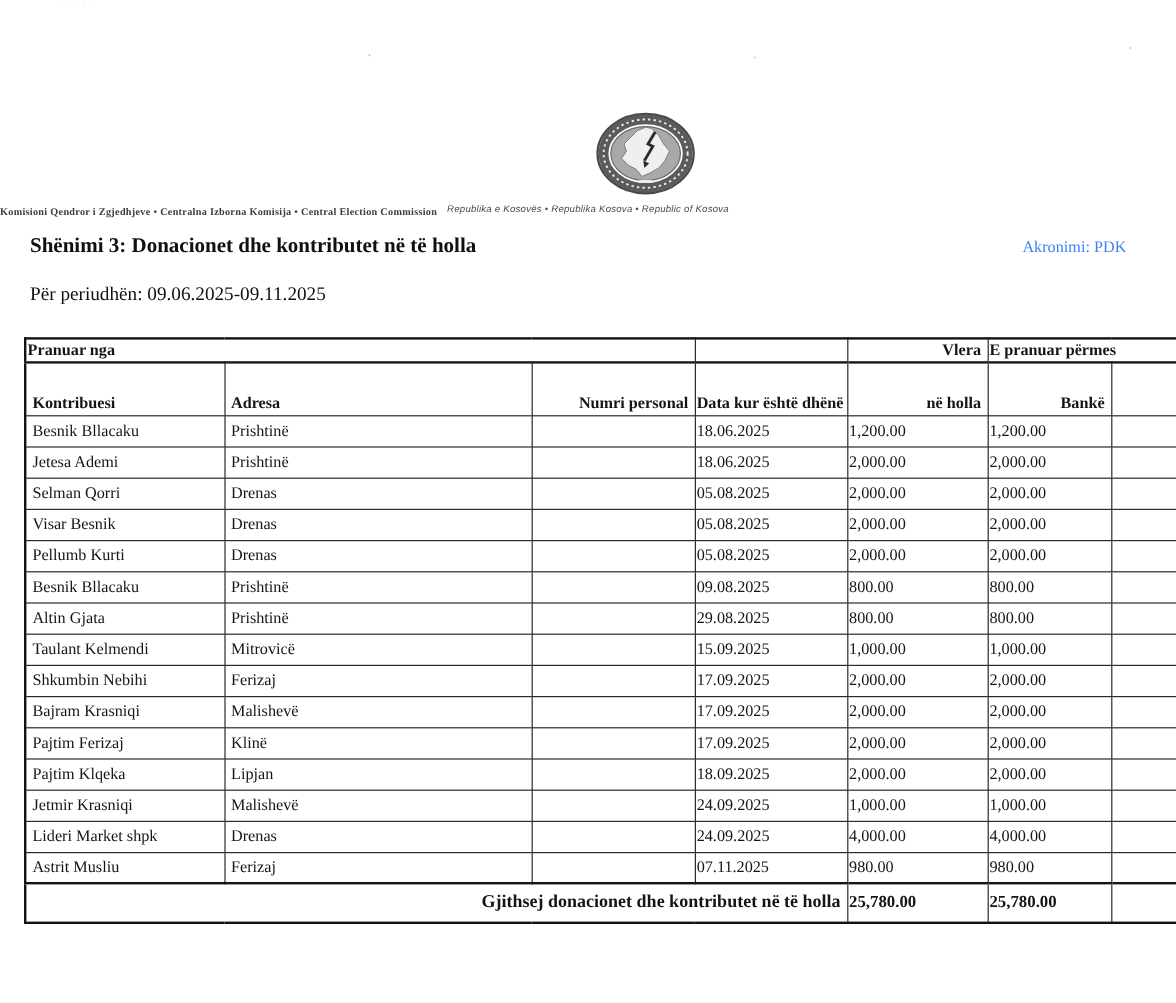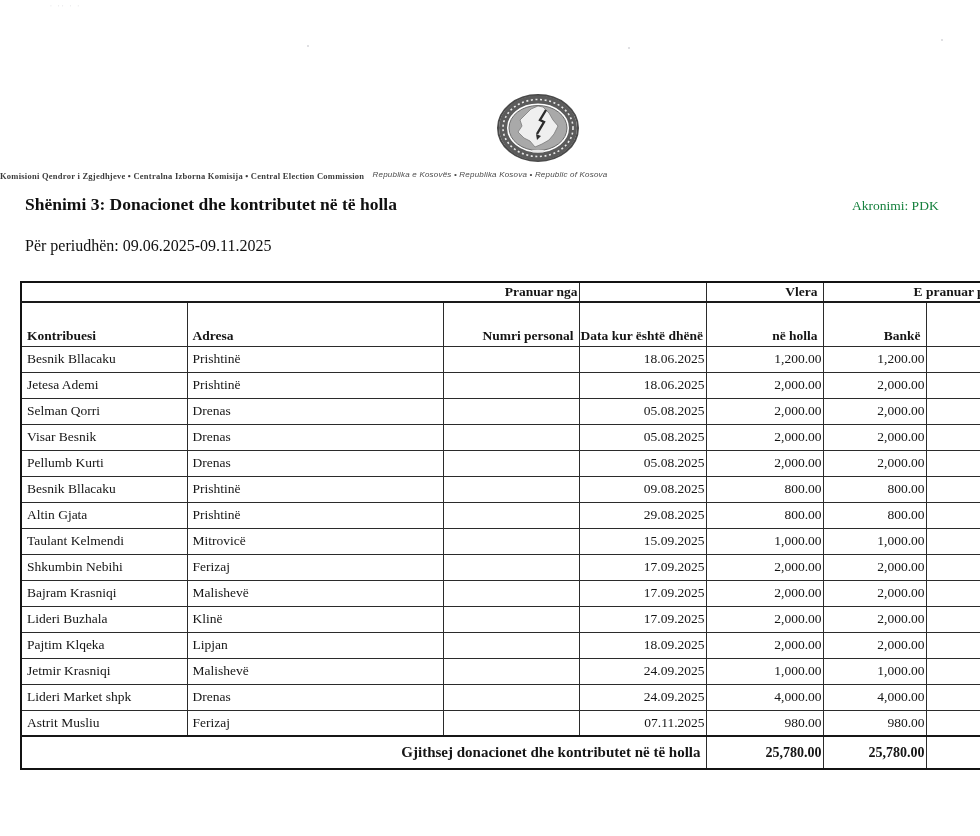--- a/index.html
+++ b/index.html
@@ -18,42 +18,42 @@
   
   .org1{position:absolute;left:0;top:171px;width:100%;text-align:left;
     font-family:Liberation Serif, serif;font-size:8.5px;font-weight:bold;
     letter-spacing:.25px;color:#3c3c3c;}
   .org2{position:absolute;left:0;top:170px;width:100%;text-align:center;
     font-family:"Liberation Sans","DejaVu Sans",sans-serif;font-size:8px;font-style:italic;
     letter-spacing:.2px;color:#4a4a4a;}
 
   
   .title{position:absolute;left:25px;top:194px;font-size:17.5px;font-weight:bold;color:#101010;}
-  .acronym{position:absolute;left:852px;top:198px;font-size:13.5px;color:#15803d;}
+  .acronym{position:absolute;left:852px;top:198px;font-size:13.5px;color:#3b82f6;}
   .period{position:absolute;left:25px;top:237px;font-size:16px;font-weight:normal;color:#101010;}
 
   
   table.don{
     position:absolute;left:20px;top:281px;width:1000px;
     border-collapse:collapse;table-layout:fixed;
     font-size:13.5px;color:#151515;
   }
   table.don td{border:1px solid #2b2b2b;overflow:hidden;white-space:nowrap;}
   table.don{border:2px solid #131313;}
   tr.gh{height:19px;}
   tr.gh td{border-bottom:2px solid #1a1a1a;font-weight:bold;}
   tr.ch{height:44px;}
   tr.ch td{vertical-align:bottom;font-weight:bold;padding-bottom:2px;}
   tr.dr{height:26px;}
   tr.dr td{vertical-align:middle;}
   tr.tot{height:33px;}
   tr.tot td{border-top:2px solid #161616;font-weight:bold;vertical-align:middle;}
   .al{text-align:left;padding-left:5px;}
   .ar{text-align:right;padding-right:5px;margin-left:28px;}
-  .ac{text-align:right;}
+  .ac{text-align:left;}
   .tot-label{font-size:15px;padding-left:36px;}
   .tot-amt{font-size:14px;}
   .hdr2line{white-space:normal;}
 </style>
 </head>
 <body>
 
 <span class="noise" style="left:50px;top:2px;">· ·· · ·</span>
 <span class="dot" style="left:307px;top:45px;"></span>
 <span class="dot" style="left:628px;top:47px;"></span>
@@ -188,21 +188,21 @@
     <tr class="dr">
       <td class="al">Bajram Krasniqi</td>
       <td class="al">Malishevë</td>
       <td></td>
       <td class="ac">17.09.2025</td>
       <td class="ac">2,000.00</td>
       <td class="ac">2,000.00</td>
       <td></td>
     </tr>
     <tr class="dr">
-      <td class="al">Lideri Buzhala</td>
+      <td class="al">Pajtim Ferizaj</td>
       <td class="al">Klinë</td>
       <td></td>
       <td class="ac">17.09.2025</td>
       <td class="ac">2,000.00</td>
       <td class="ac">2,000.00</td>
       <td></td>
     </tr>
     <tr class="dr">
       <td class="al">Pajtim Klqeka</td>
       <td class="al">Lipjan</td>

